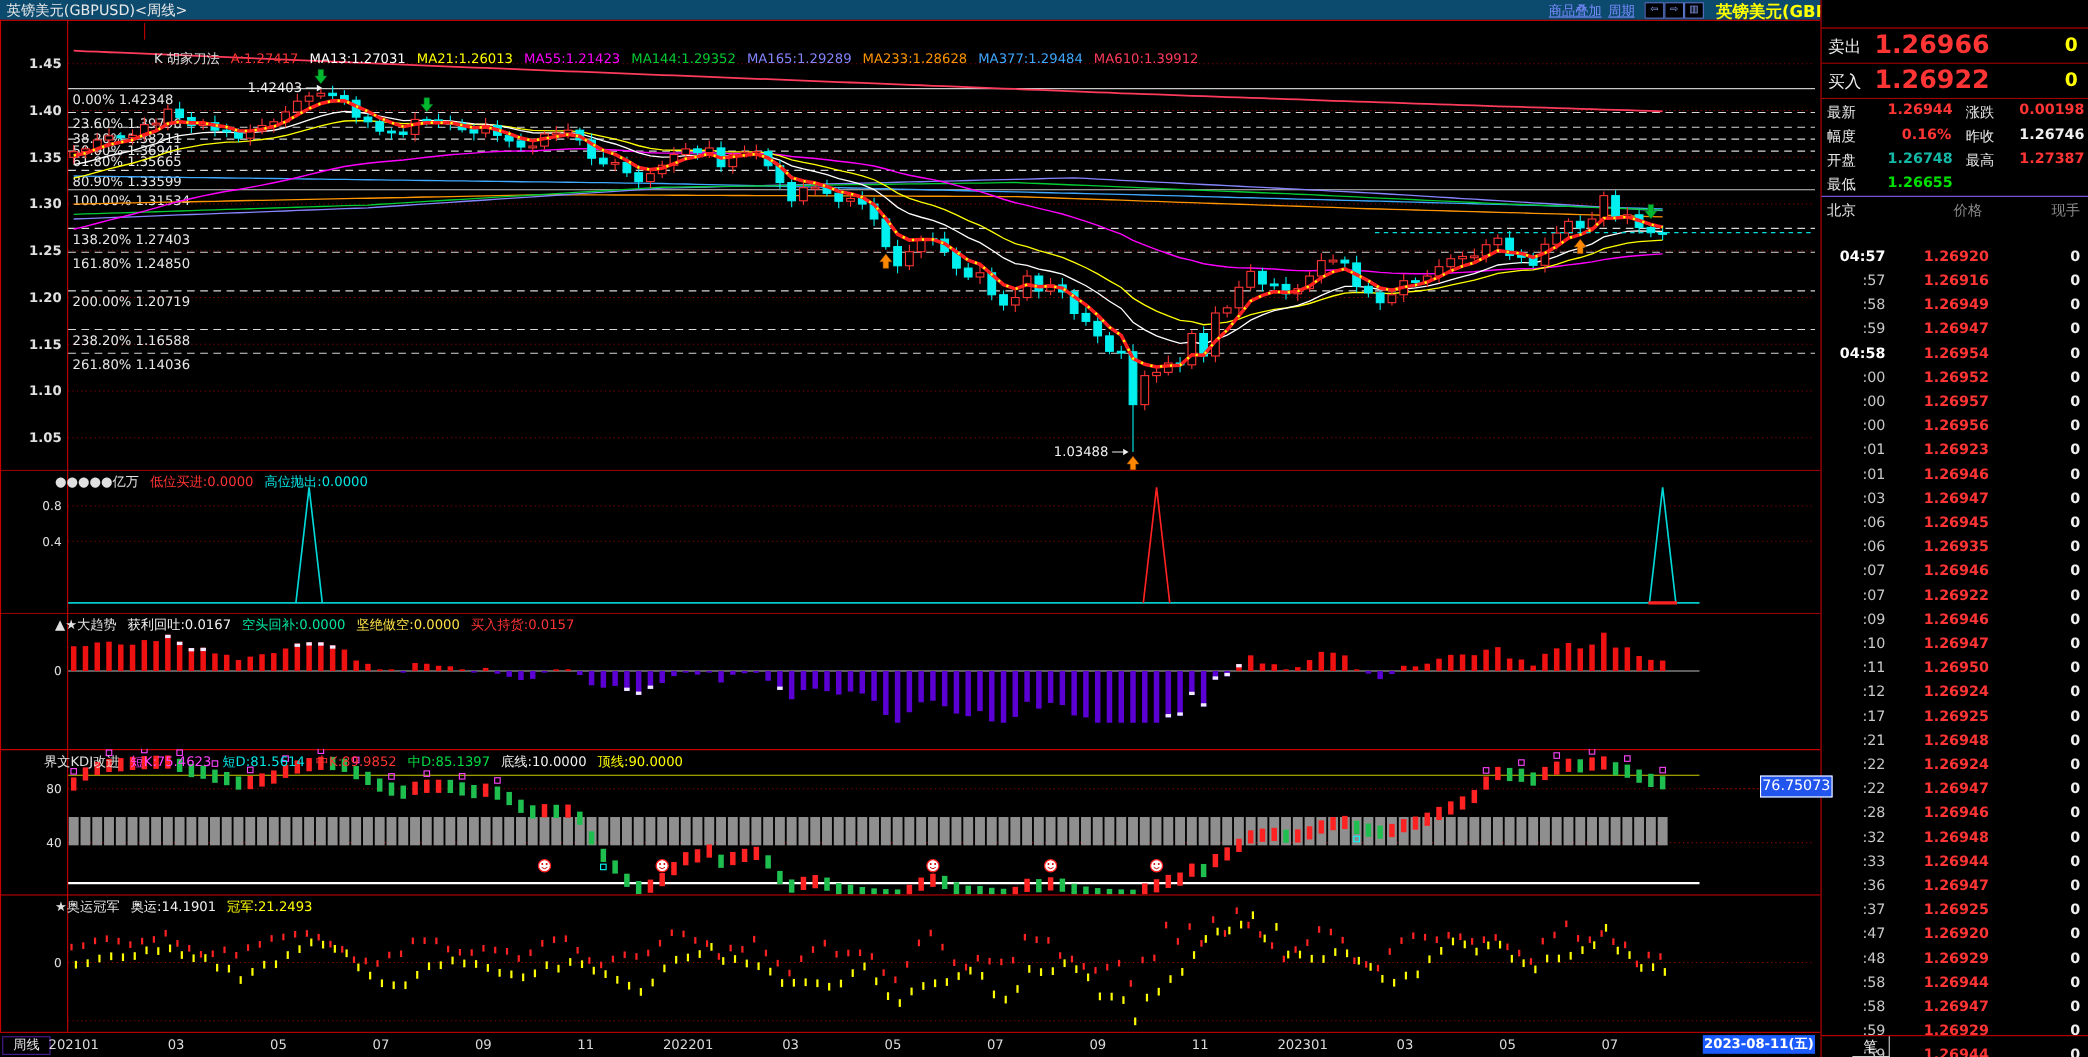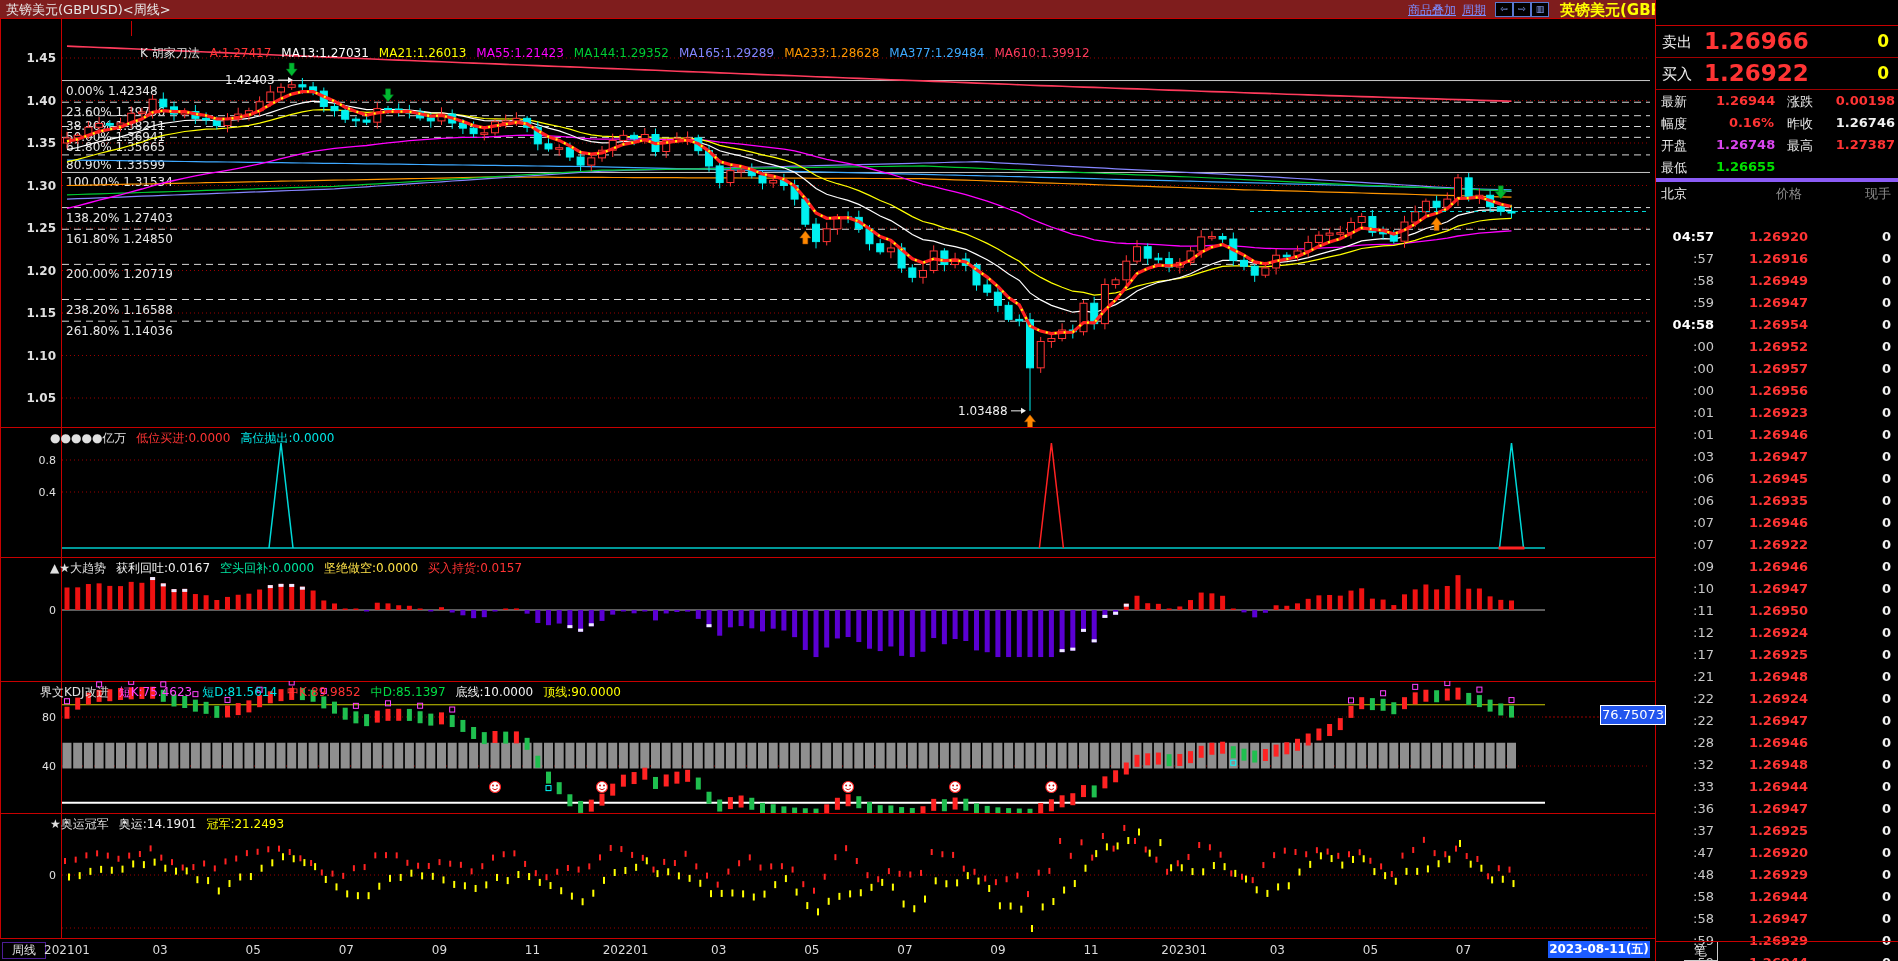--- a/index.html
+++ b/index.html
@@ -1,17 +1,17 @@
 <!DOCTYPE html>
 <html><head>
 <meta charset="utf-8">
 <style>
   html,body{margin:0;padding:0;background:#000;width:1898px;height:961px;overflow:hidden;
     font-family:"DejaVu Sans","Liberation Sans",sans-serif;}
-  #titlebar{position:absolute;left:0;top:0;width:1898px;height:18px;background:#7f1d1d;}
+  #titlebar{position:absolute;left:0;top:0;width:1898px;height:18px;background:#0c4a6e;}
   #app-title{position:absolute;left:6px;top:1px;font-size:13px;color:#e8e8e8;}
   .menu-link{position:absolute;top:2px;font-size:12px;color:#7b8cff;text-decoration:underline;cursor:pointer;}
   .winbtn{position:absolute;top:2px;width:16px;height:13px;border:1px solid #5a78d0;color:#8fa6ff;
     font-size:9px;line-height:12px;text-align:center;background:#000;}
   #pair-title{position:absolute;left:1560px;top:1px;font-size:15px;font-weight:bold;color:#ffff00;}
   #max-icon{position:absolute;left:1878px;top:3px;width:11px;height:11px;border:1px solid #6699ff;background:#000;}
   #max-icon:before{content:"";position:absolute;left:1px;top:1px;width:7px;height:6px;border:1px solid #6699ff;}
   .redline{position:absolute;background:#c80000;}
   svg{position:absolute;left:0;display:block;}
   .hdr{position:absolute;left:0;height:17px;font-size:12px;white-space:nowrap;z-index:5;}
@@ -32,21 +32,21 @@
   .qp-biglabel{position:absolute;left:6px;top:7px;font-size:15px;color:#f0f0f0;}
   .qp-bigprice{position:absolute;left:48px;top:2px;font-size:23px;font-weight:bold;color:#ff3434;}
   .qp-bigqty{position:absolute;right:10px;top:5px;font-size:17px;font-weight:bold;color:#ffff00;}
   #qp-stats{position:relative;font-size:13px;}
   .qs-row{position:relative;height:22px;}
   .qs-l1{position:absolute;left:5px;color:#e8e8e8;}
   .qs-v1{position:absolute;left:60px;width:58px;text-align:right;font-weight:bold;}
   .qs-l2{position:absolute;left:131px;color:#e8e8e8;}
   .qs-v2{position:absolute;right:4px;font-weight:bold;}
   .qs-row span{top:3px;}
-  #qp-listheader{position:relative;height:22px;border-top:4px solid #8b5cf6;font-size:13px;color:#8a8a8a;}
+  #qp-listheader{position:relative;height:22px;border-top:1px solid #8b5cf6;font-size:13px;color:#8a8a8a;}
   #qp-list{position:relative;font-size:13px;margin-top:22px;}
   .ql-row{position:relative;height:22px;}
   .ql-t{position:absolute;left:0;width:58px;text-align:right;top:3px;color:#c8c8c8;}
   .ql-t.strong{color:#ffffff;font-weight:bold;}
   .ql-p{position:absolute;left:85px;width:75px;text-align:center;top:3px;color:#ff3434;font-weight:bold;}
   .ql-q{position:absolute;right:8px;top:3px;color:#f0f0f0;font-weight:bold;}
   #qp-tab{position:absolute;left:0;bottom:0;width:243px;height:19px;border-top:1px solid #c80000;}
   #qp-tab span{position:absolute;left:28px;top:0px;color:#f0f0f0;font-size:13px;padding:0 10px;
     border-right:1px solid #ccc;border-bottom:1px solid #ccc;}
 </style>
@@ -1239,21 +1239,21 @@
       <span class="qs-v2" style="position:absolute;top:3px;color:#ff3434">0.00198</span>
       </div>
       <div class="qs-row">
         <span class="qs-l1" style="position:absolute;top:3px">幅度</span>
       <span class="qs-v1" style="position:absolute;top:3px;color:#ff3434">0.16%</span>
       <span class="qs-l2" style="position:absolute;top:3px">昨收</span>
       <span class="qs-v2" style="position:absolute;top:3px;color:#f0f0f0">1.26746</span>
       </div>
       <div class="qs-row">
         <span class="qs-l1" style="position:absolute;top:3px">开盘</span>
-      <span class="qs-v1" style="position:absolute;top:3px;color:#d946ef">1.26748</span>
+      <span class="qs-v1" style="position:absolute;top:3px;color:#14b8a6">1.26748</span>
       <span class="qs-l2" style="position:absolute;top:3px">最高</span>
       <span class="qs-v2" style="position:absolute;top:3px;color:#ff3434">1.27387</span>
       </div>
       <div class="qs-row">
         <span class="qs-l1" style="position:absolute;top:3px">最低</span>
     <span class="qs-v1" style="position:absolute;top:3px;color:#00e000">1.26655</span>
       </div>
     </div>
   <div id="qp-listheader">
     <span class="qs-l1" style="position:absolute;top:3px">北京</span>

